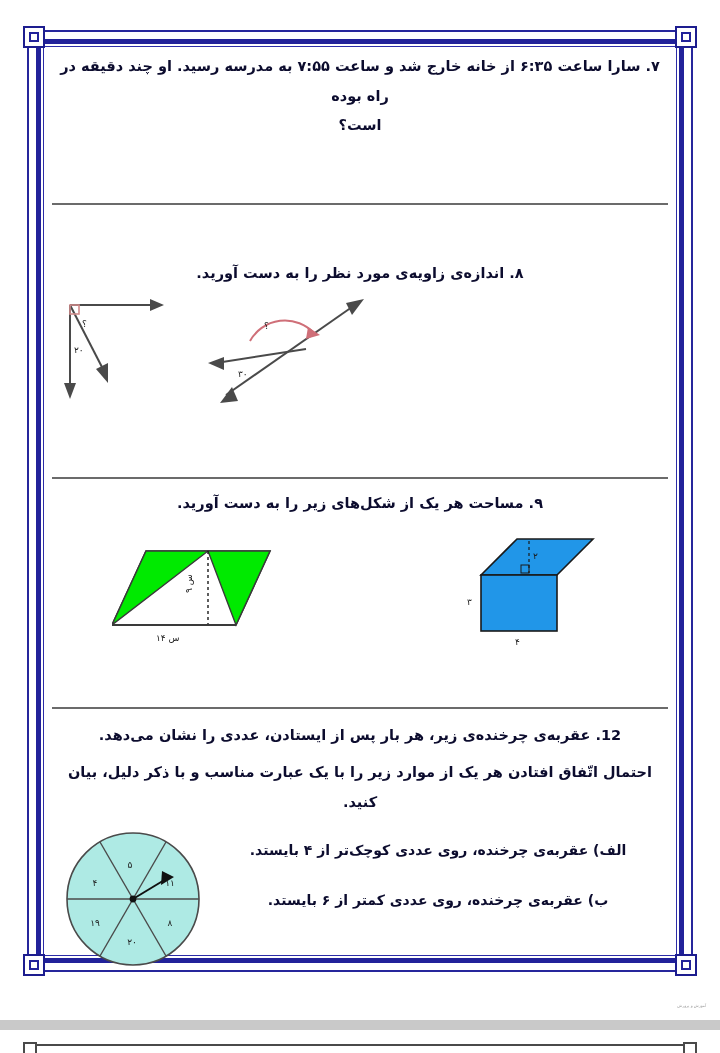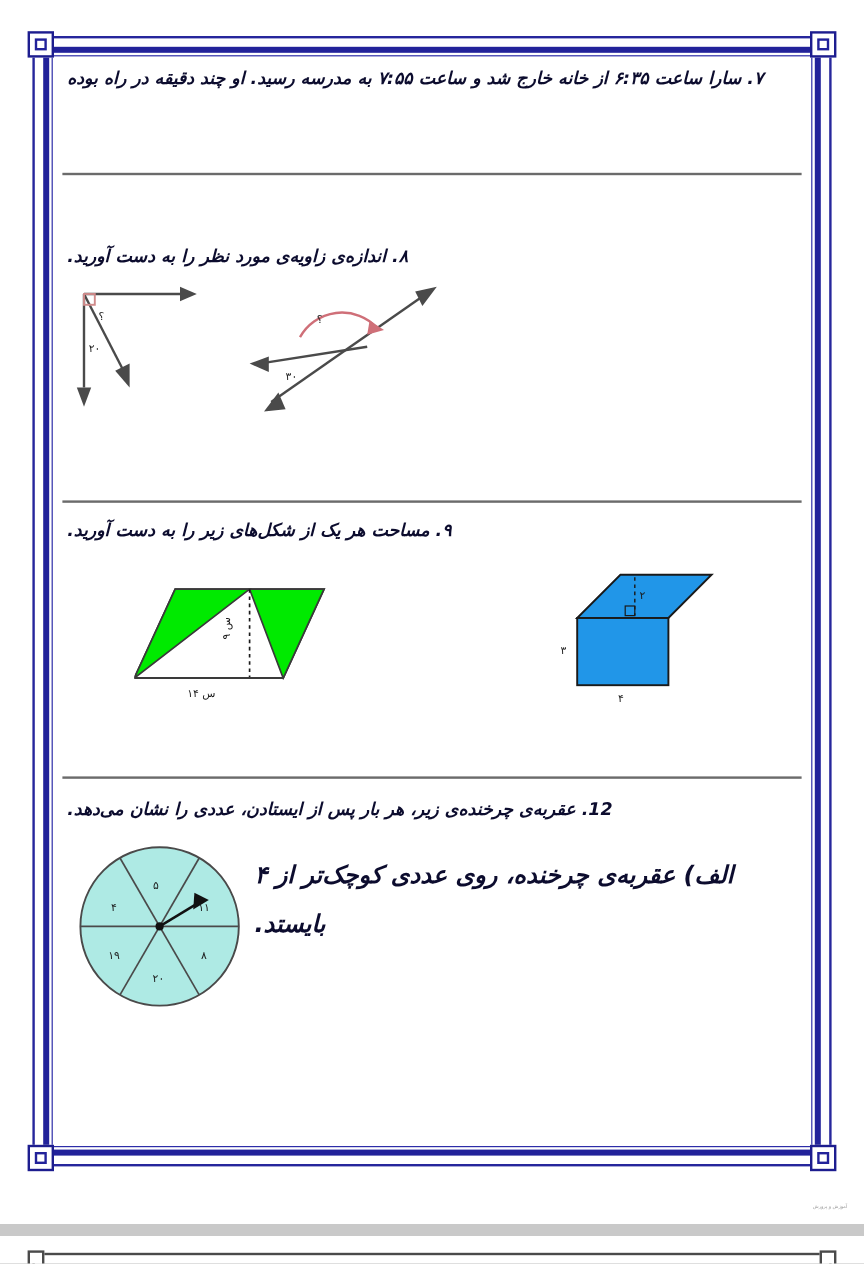--- a/index.html
+++ b/index.html
@@ -90,28 +90,27 @@
     right: 52px;
     bottom: 72px;
     box-sizing: border-box;
   }
 
   .q-text {
     font-size: 14.5px;
     font-weight: bold;
     color: #0c0c2e;
     line-height: 2.05;
-    text-align: left;
+    text-align: center;
     direction: rtl;
     padding: 0 4px;
-    font-style: italic;
   }
   .q-text.sub {
     font-weight: bold;
-    font-size: 20px;
+    font-size: 14px;
   }
 
   .divider {
     height: 0;
     border-top: 2px solid #6b6b6b;
     margin: 0;
   }
 
   .blank-space { height: 62px; }
 
@@ -170,20 +169,21 @@
     <div class="corner tl"></div>
     <div class="corner tr"></div>
     <div class="corner bl"></div>
     <div class="corner br"></div>
   </div>
 
   <div class="content">
 
     <div>
       <div class="q-text">۷. سارا ساعت ۶:۳۵ از خانه خارج شد و ساعت ۷:۵۵ به مدرسه رسید. او چند دقیقه در راه بوده</div>
+      <div class="q-text">است؟</div>
       <div class="blank-space"></div>
     </div>
 
     <div class="divider"></div>
 
     <div>
       <div class="q-text" style="padding-top:10px;margin-top:44px;">۸. اندازه‌ی زاویه‌ی مورد نظر را به دست آورید.</div>
 
       <div class="fig-row" style="margin-top:2px; height:130px;">
 
@@ -256,24 +256,26 @@
           <text class="lbl" x="82" y="114">۴</text>
         </svg>
       </div>
       <div style="height:46px;"></div>
     </div>
 
     <div class="divider"></div>
 
     <div>
       <div class="q-text" style="padding-top:12px;">12. عقربه‌ی چرخنده‌ی زیر، هر بار پس از ایستادن، عددی را نشان می‌دهد.</div>
+      <div class="q-text" style="padding-top:8px;">احتمال اتّفاق افتادن هر یک از موارد زیر را با یک عبارت مناسب و با ذکر دلیل، بیان کنید.</div>
 
       <div style="display:flex; direction:rtl; align-items:flex-start; margin-top:6px;">
         <div style="flex:1;">
           <div class="q-text sub" style="padding-top:12px;">الف) عقربه‌ی چرخنده، روی عددی کوچک‌تر از ۴ بایستد.</div>
+          <div class="q-text sub" style="padding-top:22px;">ب) عقربه‌ی چرخنده، روی عددی کمتر از ۶ بایستد.</div>
         </div>
 
         <svg width="150" height="150" viewBox="0 0 150 150" style="margin-left:6px;">
           <circle cx="75" cy="75" r="66" fill="#aeeae4" stroke="#4a4a4a" stroke-width="1.6"></circle>
 
           <line x1="9" y1="75" x2="141" y2="75" stroke="#4a4a4a" stroke-width="1.4"></line>
           <line x1="42" y1="18" x2="108" y2="132" stroke="#4a4a4a" stroke-width="1.4"></line>
           <line x1="108" y1="18" x2="42" y2="132" stroke="#4a4a4a" stroke-width="1.4"></line>
 
           <line x1="75" y1="75" x2="108" y2="55" stroke="#111" stroke-width="2"></line>

